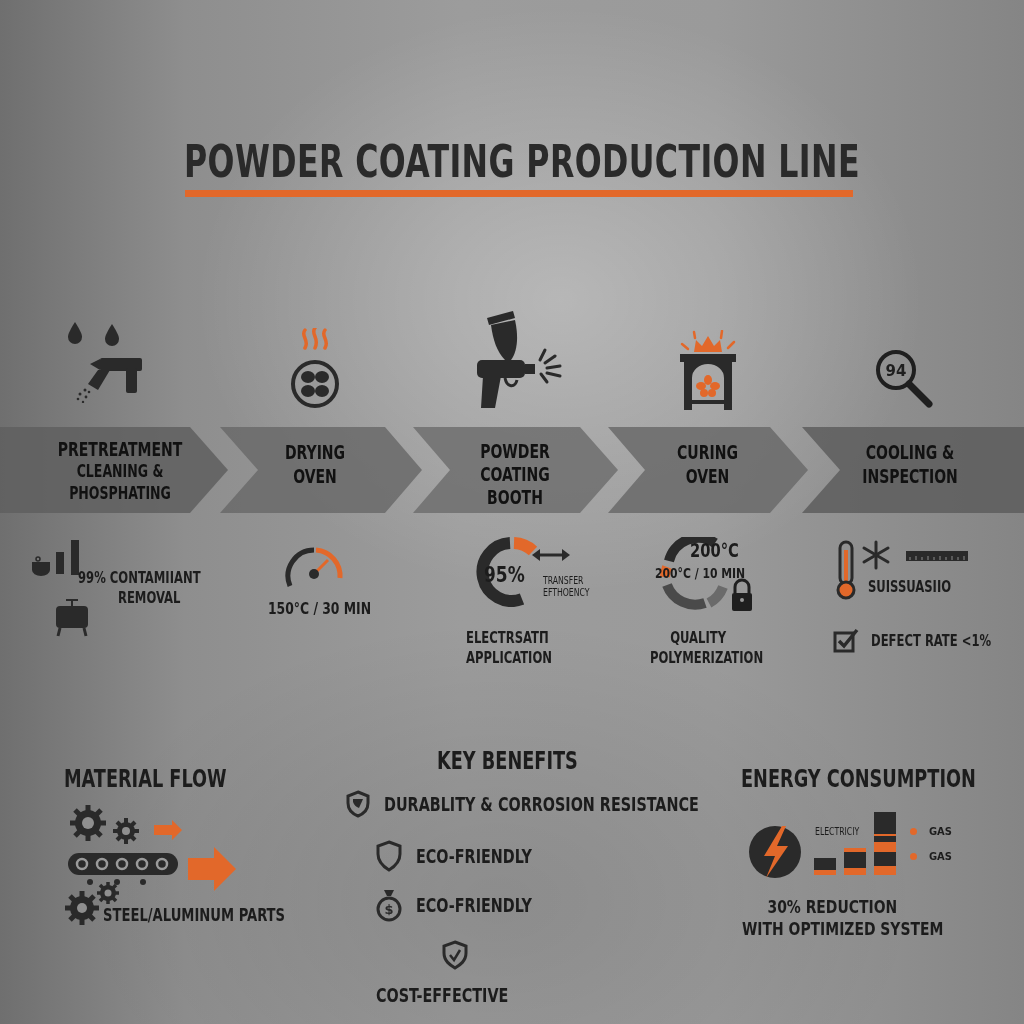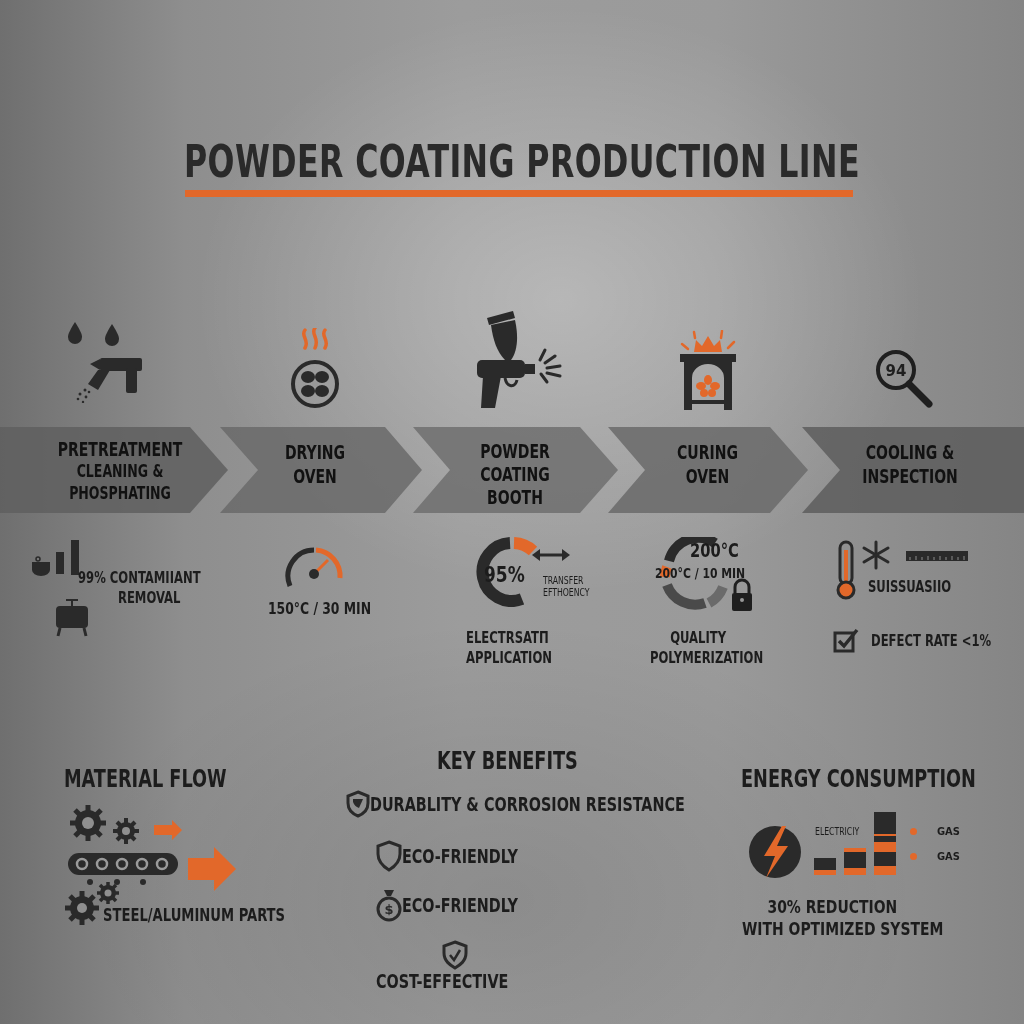--- a/index.html
+++ b/index.html
@@ -13,23 +13,23 @@
   }
   .abs{position:absolute;}
   .t{position:absolute;color:#1e1e1e;font-weight:bold;text-transform:uppercase;letter-spacing:0px;transform-origin:left top;}
   #title{left:184px;top:136px;font-size:44px;color:#2a2a2a;letter-spacing:0.5px;transform:scaleX(0.80);white-space:nowrap;}
   #title-bar{left:185px;top:190px;width:668px;height:7px;background:#e2682a;}
   .chev{position:absolute;top:427px;height:86px;}
   .chev svg{display:block;}
   .stage-label{position:absolute;text-align:center;font-weight:bold;text-transform:uppercase;color:#111;font-size:17px;line-height:22px;transform:scaleX(0.82);}
   .stat{position:absolute;font-weight:bold;text-transform:uppercase;color:#1c1c1c;font-size:15px;line-height:20px;transform:scaleX(0.86);transform-origin:left top;white-space:nowrap;}
   .sect-h{position:absolute;font-weight:bold;text-transform:uppercase;color:#1c1c1c;font-size:24px;transform:scaleX(0.82);transform-origin:left top;white-space:nowrap;}
-  .benefit{position:absolute;display:flex;align-items:center;gap:0;}
+  .benefit{position:absolute;display:flex;align-items:center;gap:14px;}
   .benefit span{font-weight:bold;text-transform:uppercase;color:#1c1c1c;font-size:19px;display:inline-block;transform:scaleX(0.84);transform-origin:left center;white-space:nowrap;}
-  .legend{position:absolute;display:flex;align-items:center;gap:20px;font-size:11px;font-weight:bold;color:#1c1c1c;}
+  .legend{position:absolute;display:flex;align-items:center;gap:12px;font-size:11px;font-weight:bold;color:#1c1c1c;}
   .legend i{display:inline-block;width:7px;height:7px;border-radius:50%;background:#e2682a;}
 </style>
 </head>
 <body>
 
 <div id="title" class="t">POWDER COATING PRODUCTION LINE</div>
 <div id="title-bar" class="abs"></div>
 
 <svg class="abs" style="left:60px;top:318px" width="90" height="85" viewBox="0 0 90 85">
   <path d="M15 4 C10 12 8 16 8 19 a7 7 0 0 0 14 0 c0-3-2-7-7-15z" fill="#2a2a2a"></path>

